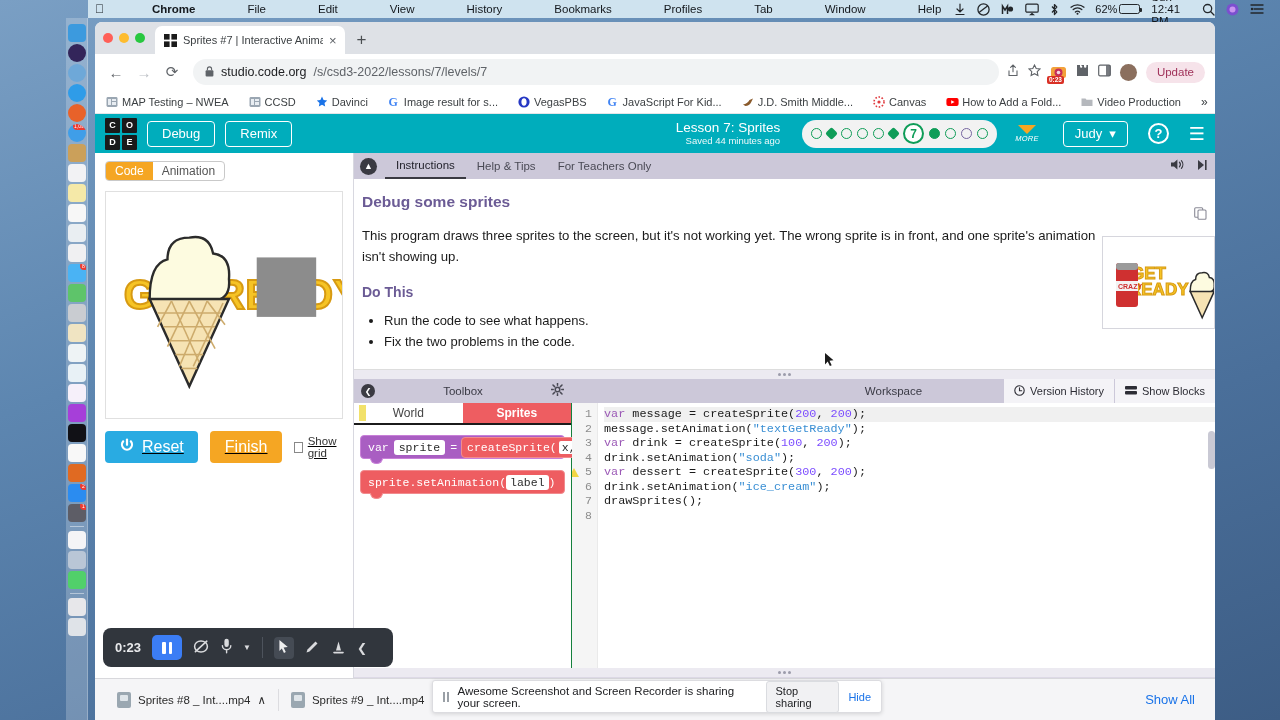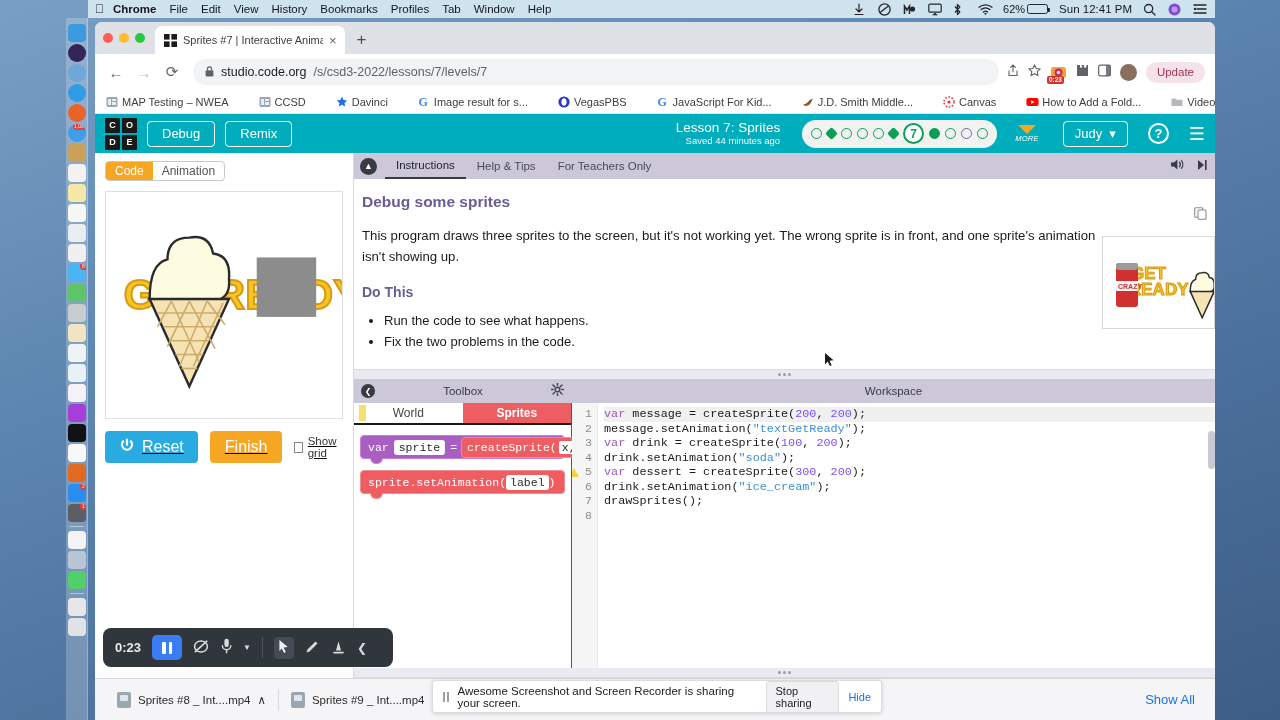--- a/index.html
+++ b/index.html
@@ -16,21 +16,21 @@
     background: linear-gradient(160deg, #7a9fc4 0%, #5d86b0 35%, #4a6f9a 70%, #3d5d85 100%);
   }
 
   
   .menubar {
     position: absolute; left: 88px; top: 0; width: 1127px; height: 18px;
     background: #cfe3ef; display: flex; align-items: center;
     font-size: 11.5px; color: #13171c; padding-left: 4px;
   }
   .menubar .apple { font-size: 12px; margin: 0 9px 0 3px; }
-  .menubar .mi { margin-right: 13px; white-space: nowrap; }
+  .menubar .mi { margin-right: 13px; white-space: nowrap; margin-left: 39px; }
   .menubar .mi.bold { font-weight: bold; }
   .menubar .spacer { flex: 1; }
   .menubar .right { display: flex; align-items: center; gap: 11px; padding-right: 8px; }
   .mb-icon { width: 14px; height: 13px; display: inline-block; position: relative; }
   .mb-icon svg { display: block; }
   .battery { display: flex; align-items: center; gap: 2px; font-size: 11px; }
   .battery .shell {
     width: 21px; height: 10px; border: 1.2px solid #23272b; border-radius: 2.5px;
     position: relative; padding: 1px;
   }
@@ -109,21 +109,21 @@
     font-size: 6.5px; line-height: 8px; padding: 0 2px; border-radius: 2px; font-weight: bold;
   }
   .avatar-btn { width: 17px; height: 17px; border-radius: 50%; background: #8b6f5e; }
   .update-pill {
     height: 21px; border-radius: 12px; background: #f6e3ea; color: #a0325a;
     font-size: 11.5px; display: flex; align-items: center; padding: 0 11px;
   }
 
   .bookmarks {
     height: 24px; background: #fff; display: flex; align-items: center;
-    font-size: 11px; color: #3c4043; padding: 0 6px; gap: 20px;
+    font-size: 11px; color: #3c4043; padding: 0 6px; gap: 10px;
     border-bottom: 1px solid #e3e5e8;
   }
   .bm { display: flex; align-items: center; gap: 4px; padding: 2px 5px; white-space: nowrap; }
   .bm .bmi { width: 12px; height: 12px; flex: 0 0 auto; display: block; }
   .bm-sep { width: 1px; height: 15px; background: #dadce0; margin: 0 5px; }
   .bm-chev { padding: 0 5px; color: #3c4043; font-size: 12px; }
 
   
   .cdo-header {
     height: 39px; background: #00adbc; display: flex; align-items: center;
@@ -819,20 +819,40 @@
               <span>Toolbox</span>
               <span class="gear">
                 <svg width="13" height="13" viewBox="0 0 13 13">
                     <circle cx="6.5" cy="6.5" r="2.3" fill="none" stroke="#4a4a55" stroke-width="1.5"></circle>
                     <path d="M6.5 0v2.2M6.5 10.8V13M0 6.5h2.2M10.8 6.5H13M2 2l1.6 1.6M9.4 9.4L11 11M11 2L9.4 3.6M3.6 9.4L2 11" stroke="#4a4a55" stroke-width="1.5" stroke-linecap="round"></path>
                   </svg>
               </span>
             </div>
             <div class="ws-head">
               <span>Workspace</span>
+              <div class="ws-btns">
+                <div class="ws-btn">
+                  <span>
+                    <svg width="11" height="11" viewBox="0 0 11 11">
+                        <circle cx="5.5" cy="5.5" r="4.7" fill="none" stroke="#2d2d35" stroke-width="1.1"></circle>
+                        <path d="M5.5 2.8v3h2.2" stroke="#2d2d35" stroke-width="1.1" fill="none" stroke-linecap="round"></path>
+                      </svg>
+                  </span>
+                  <span>Version History</span>
+                </div>
+                <div class="ws-btn">
+                  <span>
+                    <svg width="12" height="11" viewBox="0 0 12 11">
+                        <rect x="0" y="1" width="12" height="3.4" rx="1" fill="#2d2d35"></rect>
+                        <rect x="0" y="6" width="12" height="3.4" rx="1" fill="#2d2d35"></rect>
+                      </svg>
+                  </span>
+                  <span>Show Blocks</span>
+                </div>
+              </div>
             </div>
           </div>
 
           <div class="editor-main">
             <div class="toolbox">
               <div class="tb-tabs">
                 <div class="tb-tab world">World</div>
                 <div class="tb-tab sprites">Sprites</div>
               </div>
               <div class="blocks">

